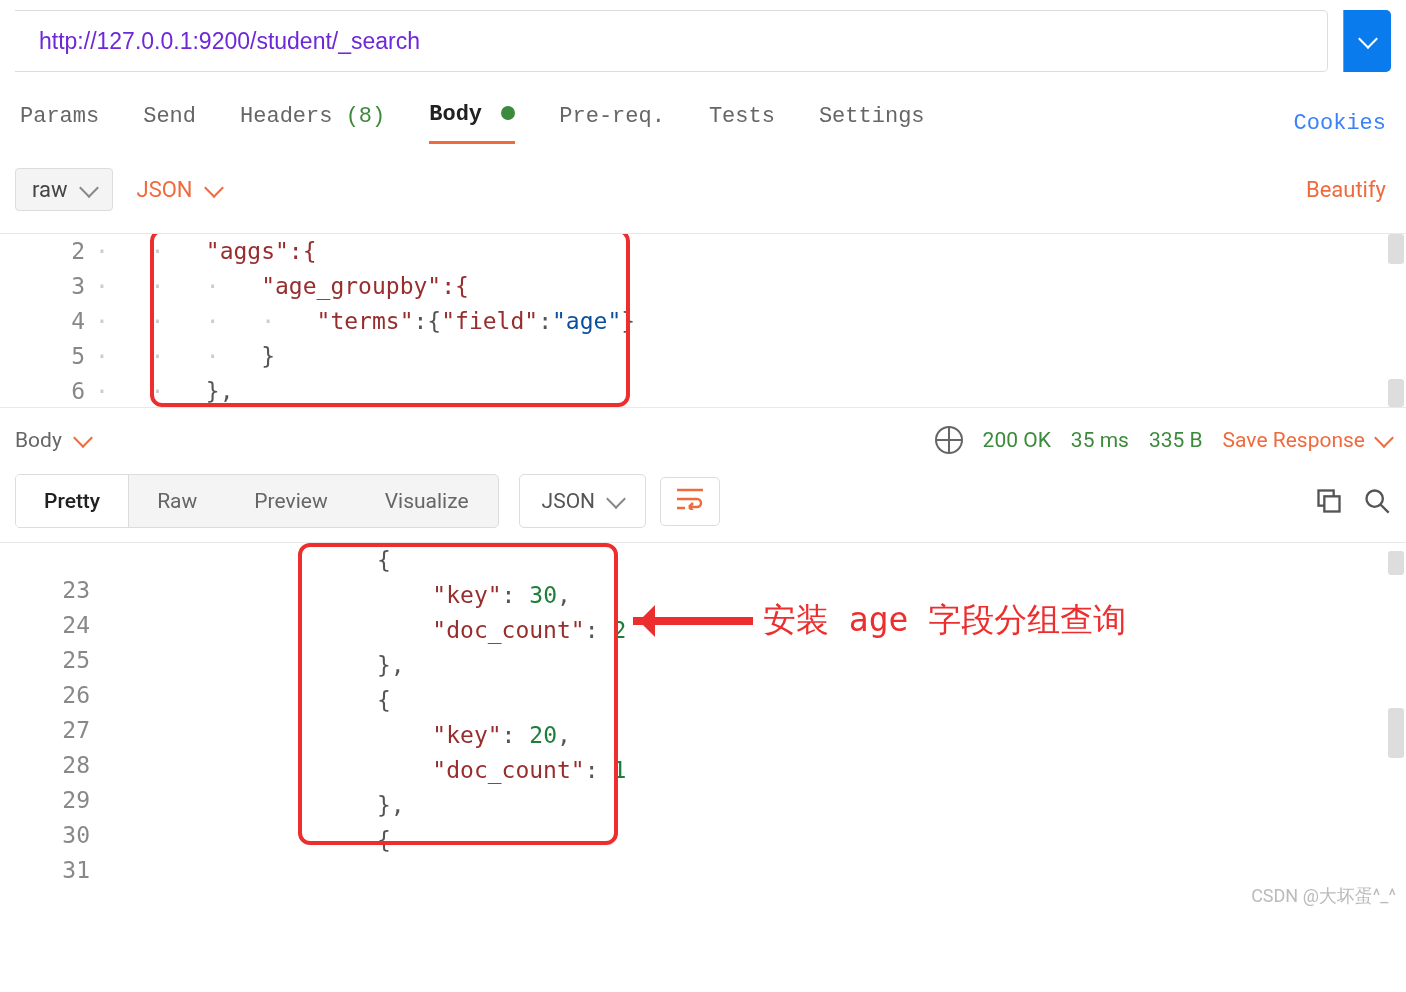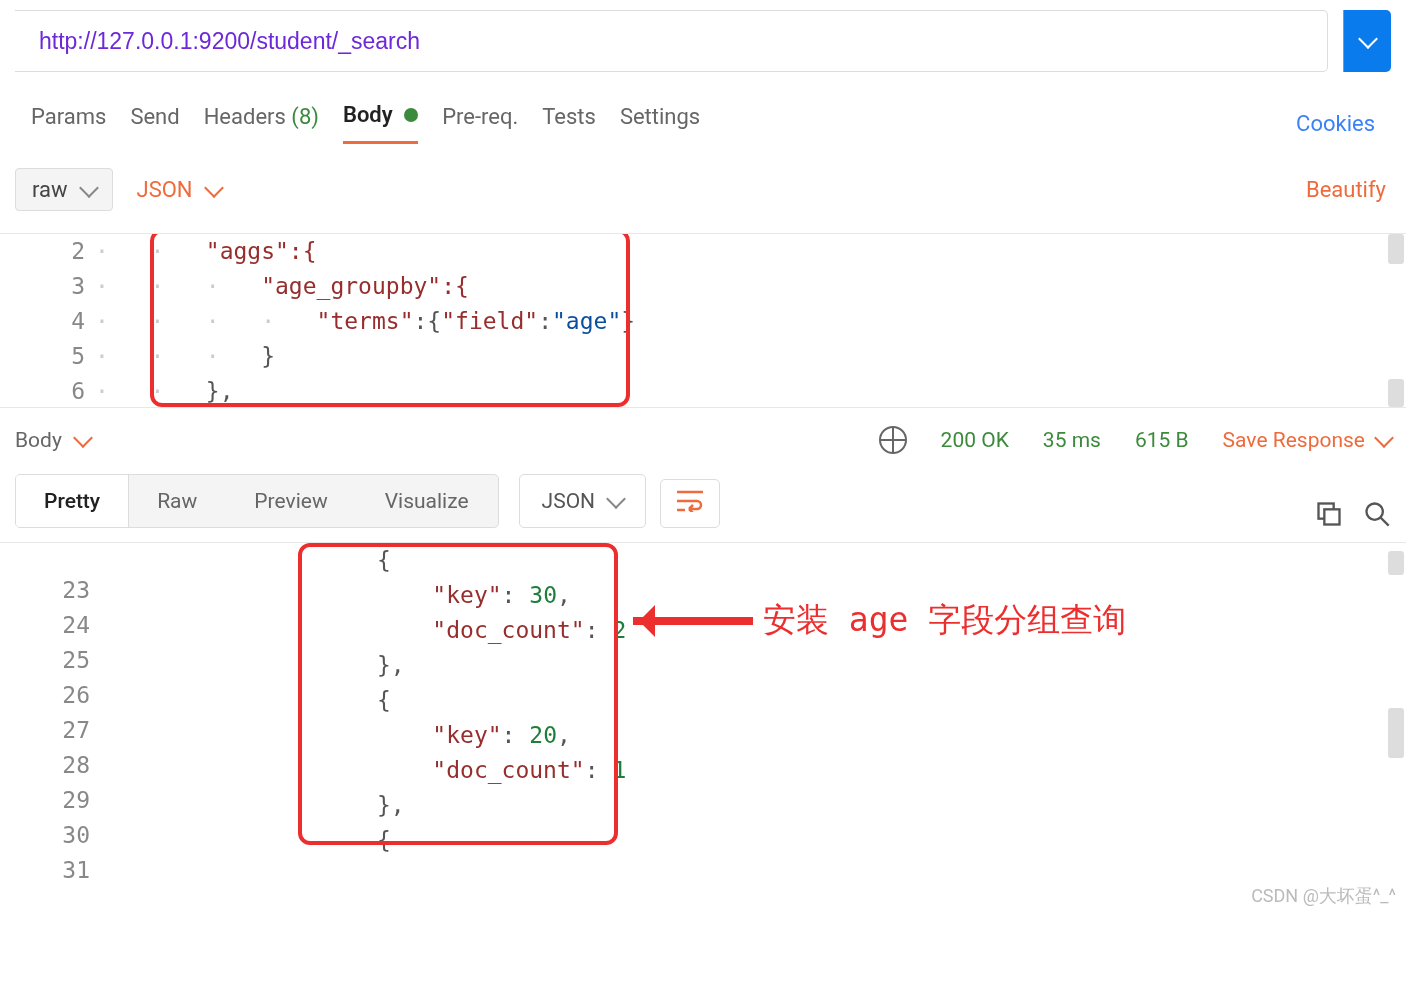--- a/index.html
+++ b/index.html
@@ -77,25 +77,26 @@
       align-items: center;
       justify-content: center;
       cursor: pointer;
     }
     .send-more .chevron-down { border-color: #fff; }
     
     
     .req-tabs {
       display: flex;
       align-items: center;
-      padding: 0 31px;
+      padding: 0 20px;
       margin-top: 30px;
-      gap: 24px;
+      gap: 44px;
       font-size: 22px;
       color: #666;
+      font-family: Liberation Mono, monospace;
     }
     .req-tabs .tab { padding-bottom: 14px; cursor: pointer; }
     .req-tabs .tab.headers span.count { color: #3c8a3c; }
     .req-tabs .tab.active { color: #212121; font-weight: 600; border-bottom: 3px solid #ed6b3d; }
     .dot-green {
       display: inline-block; width: 14px; height: 14px;
       background: #3c8a3c; border-radius: 50%; margin-left: 6px;
     }
     .req-right { margin-left: auto; color: #3b82f6; cursor: pointer; text-align: center; }
     
@@ -162,31 +163,31 @@
     
     
     .resp-header {
       display: flex;
       align-items: center;
       padding: 18px 15px 10px 15px;
       font-size: 21px;
       gap: 16px;
     }
     .resp-body-toggle { display: flex; align-items: center; gap: 14px; color: #666; cursor: pointer; }
-    .status-zone { margin-left: auto; display: flex; align-items: center; gap: 34px; }
+    .status-zone { margin-left: auto; display: flex; align-items: center; gap: 20px; }
     .globe-icon { width: 28px; height: 28px; border: 2px solid #666; border-radius: 50%; position: relative; }
     .globe-icon::before { content:""; position:absolute; left:11px; top:-1px; width:2px; height:26px; background:#666; }
     .globe-icon::after { content:""; position:absolute; top:11px; left:-1px; height:2px; width:26px; background:#666; }
     .ok { color: #3c8a3c; }
     .save-resp { color: #ed6b3d; display: flex; align-items: center; gap: 12px; cursor: pointer; }
     
     
     .resp-tabs {
       display: flex;
-      align-items: flex-end;
+      align-items: center;
       padding: 10px 15px 0 15px;
       gap: 0;
       font-size: 21px;
     }
     .resp-tab-group {
       display: flex;
       align-items: center;
       background: #f4f4f4;
       border: 1px solid #dcdcdc;
       border-radius: 5px;
@@ -318,21 +319,21 @@
 
 <div class="resp-header">
   <div class="resp-body-toggle">
     <span>Body</span>
     <span class="chevron-down" style="border-color:#ed6b3d"></span>
   </div>
   <div class="status-zone">
     <span class="globe-icon"></span>
     <span class="ok">200 OK</span>
     <span class="ok">35 ms</span>
-    <span class="ok">615 B</span>
+    <span class="ok">335 B</span>
     <div class="save-resp">
       <span>Save Response</span>
       <span class="chevron-down" style="border-color:#ed6b3d"></span>
     </div>
   </div>
 </div>
 
 <div class="resp-tabs">
   <div class="resp-tab-group">
     <div class="rtab active">Pretty</div>

